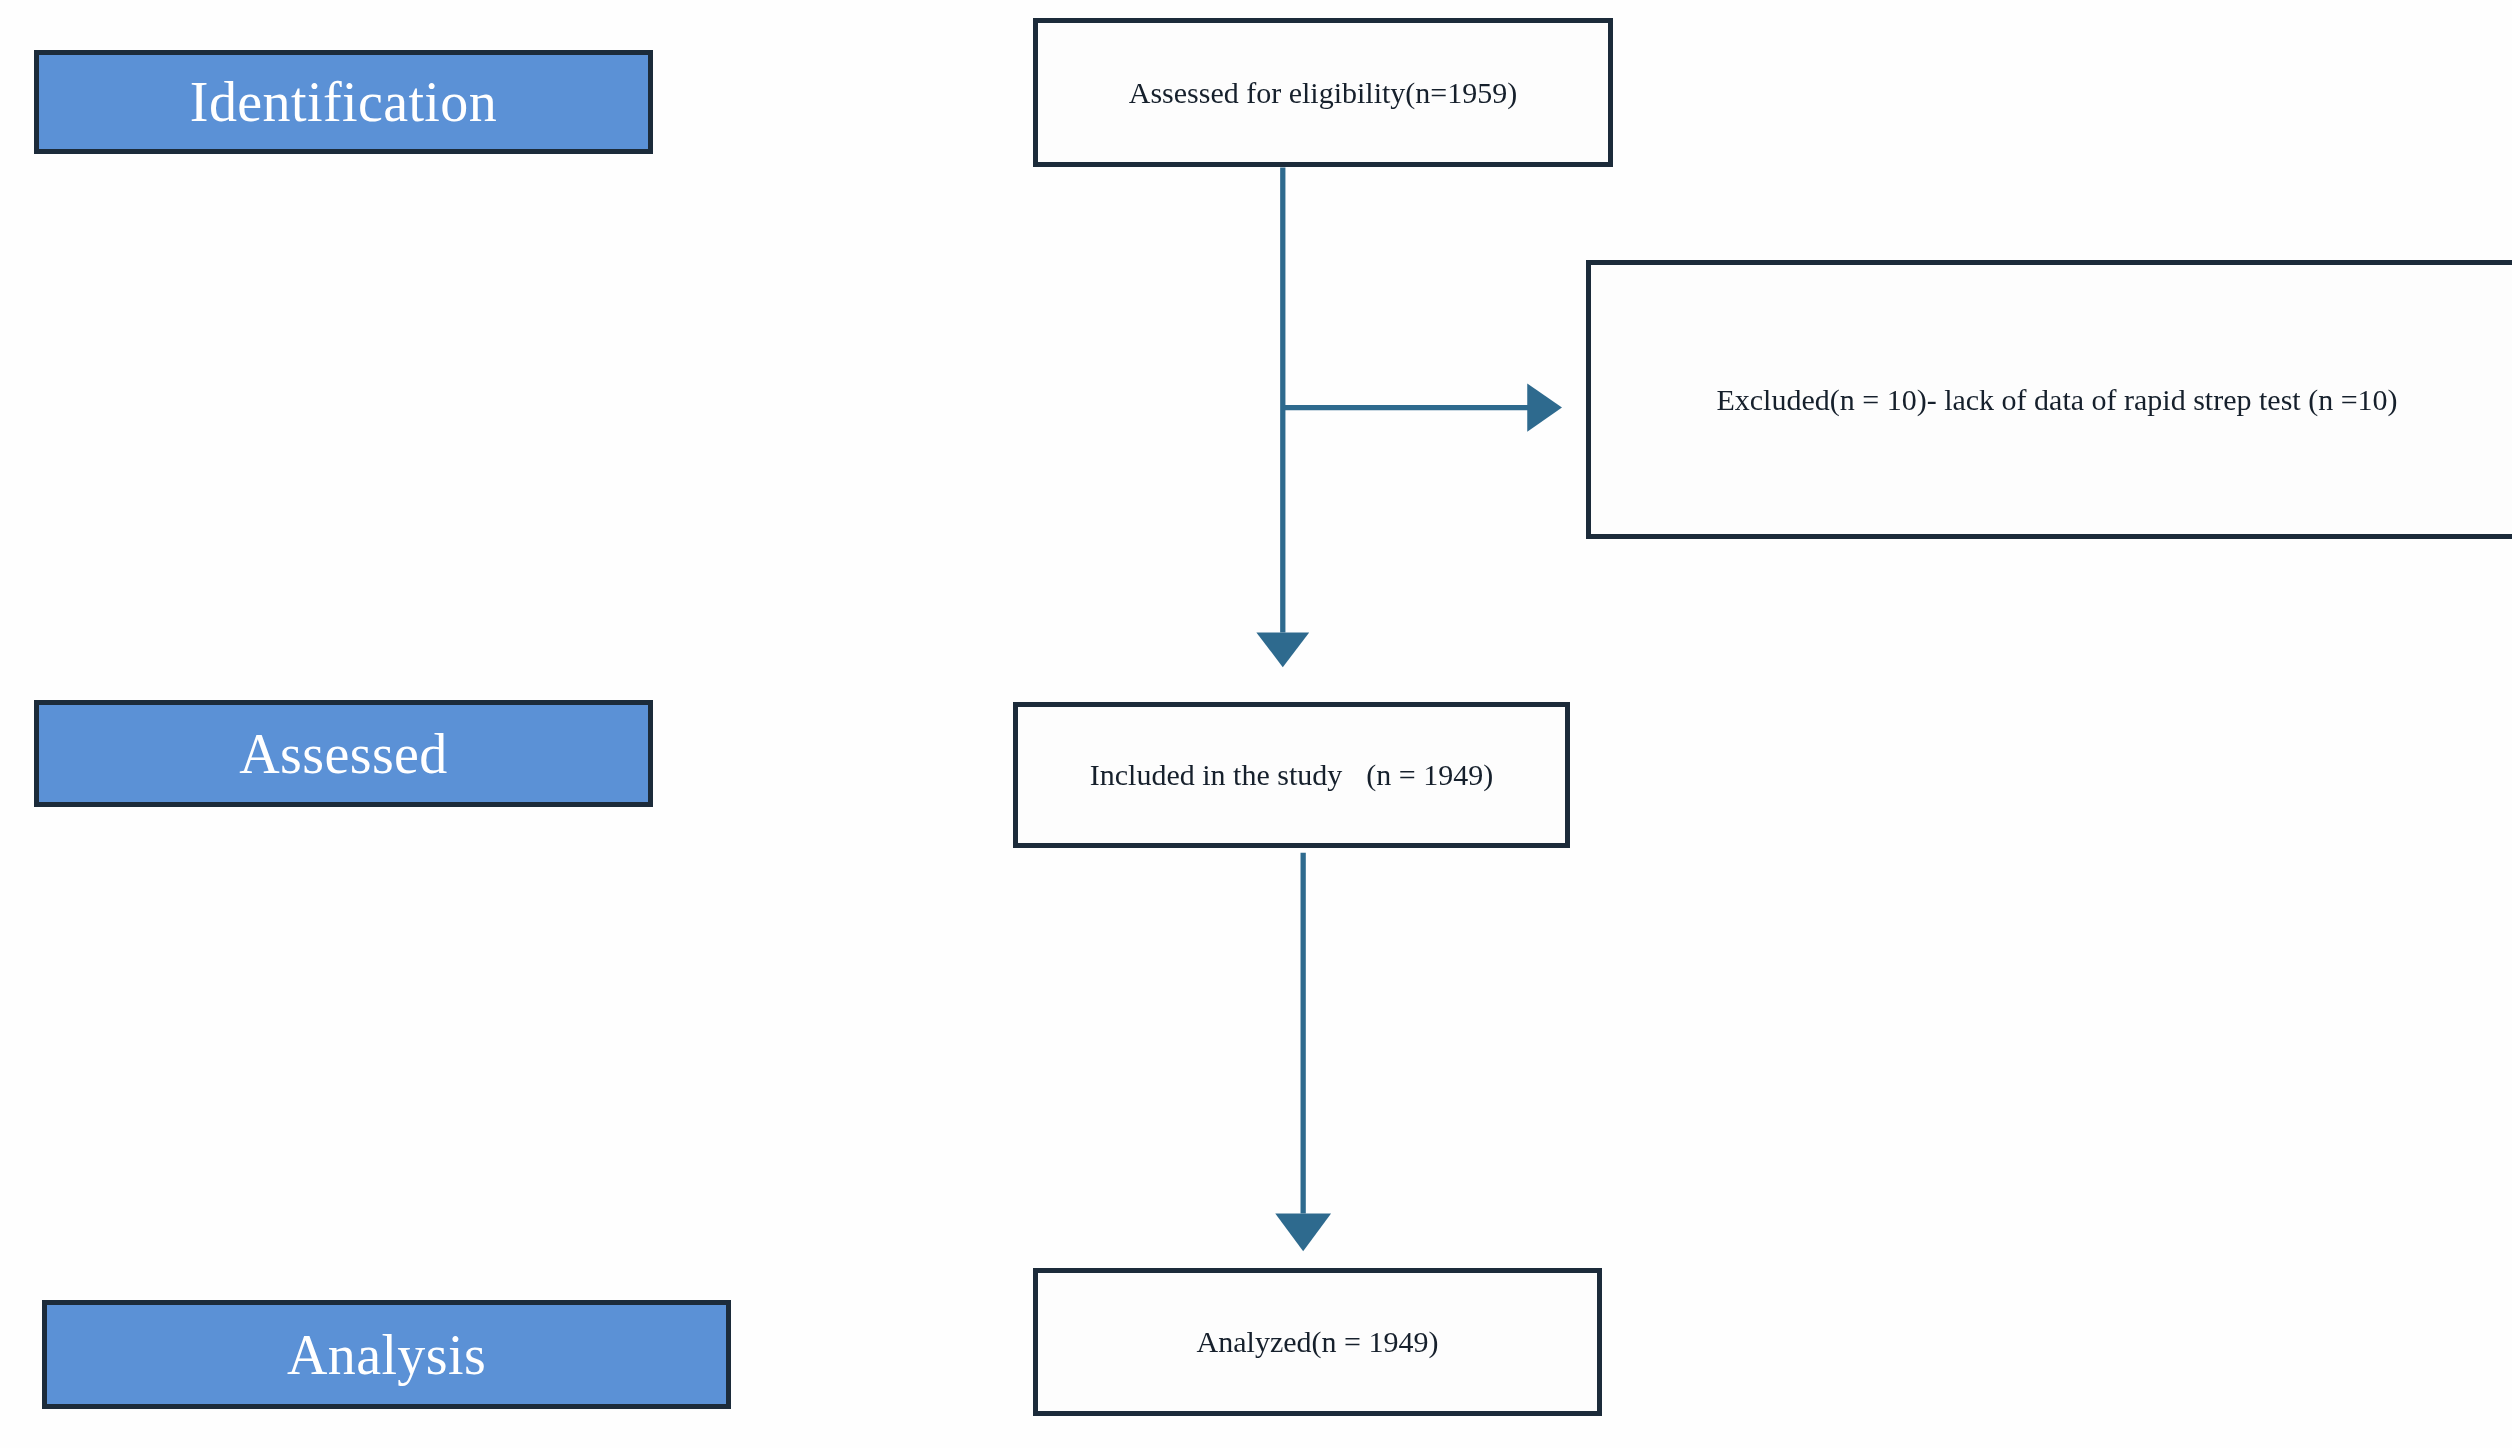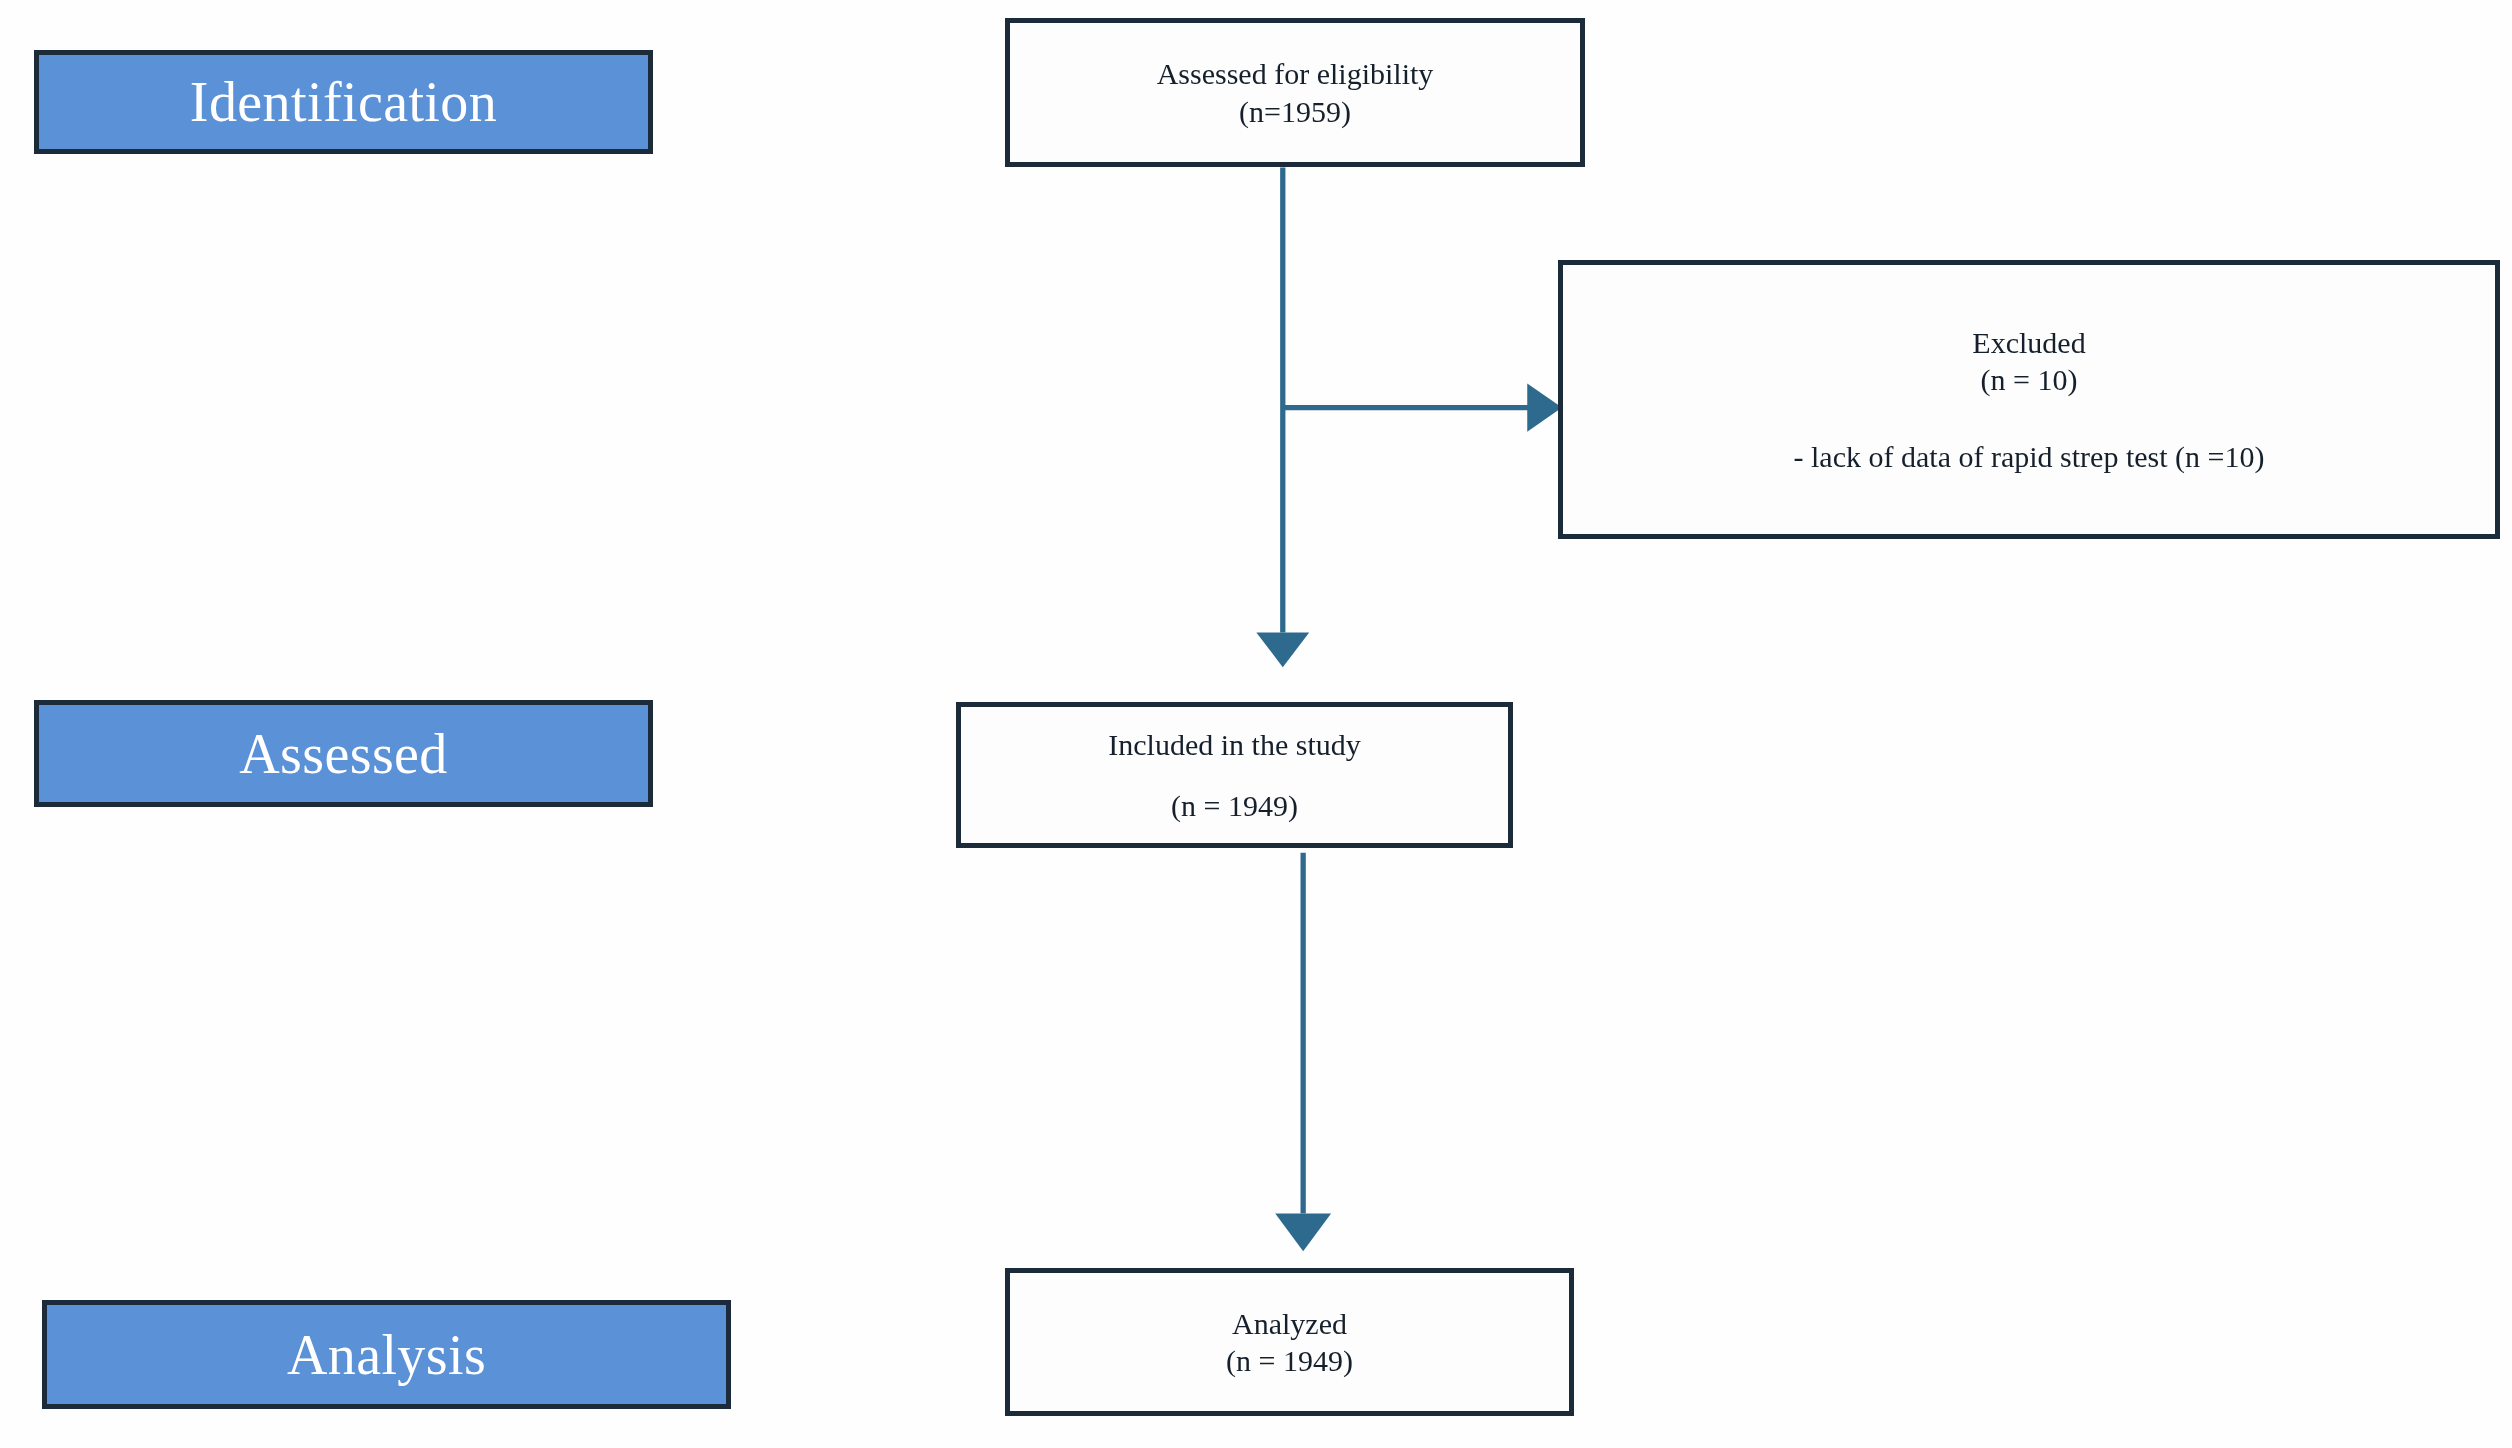--- a/index.html
+++ b/index.html
@@ -37,23 +37,24 @@
     white-space: nowrap;
   }
 
   
   .flow-box {
     position: absolute;
     box-sizing: border-box;
     background: #fdfdfd;
     border: 5.3px solid #1C2B3A;
     display: flex;
-    flex-direction: column;
+    flex-direction: row;
     align-items: center;
     justify-content: center;
+    margin-left: 28px;
   }
   .flow-line {
     font-family: "Liberation Serif", "DejaVu Serif", serif;
     color: #16202c;
     font-size: 30px;
     line-height: 1.25;
     text-align: center;
     white-space: nowrap;
   }
   .flow-box.excluded {
@@ -122,21 +123,21 @@
     <div class="flow-line">(n=1959)</div>
   </div>
 
   <div class="flow-box excluded" style="left:1558px; top:260px; width:942px; height:279px;">
     <div class="flow-line">Excluded</div>
     <div class="flow-line">(n = 10)</div>
     <div class="gap"></div>
     <div class="flow-line">- lack of data of rapid strep test (n =10)</div>
   </div>
 
-  <div class="flow-box" style="left:956px; top:702px; width:557px; height:146px;gap:24px;">
+  <div class="flow-box" style="left:985px; top:702px; width:557px; height:146px;gap:24px;">
     <div class="flow-line">Included in the study</div>
     <div class="flow-line">(n = 1949)</div>
   </div>
 
   <div class="flow-box" style="left:1005px; top:1268px; width:569px; height:148px;">
     <div class="flow-line">Analyzed</div>
     <div class="flow-line">(n = 1949)</div>
   </div>
 
 </div>

